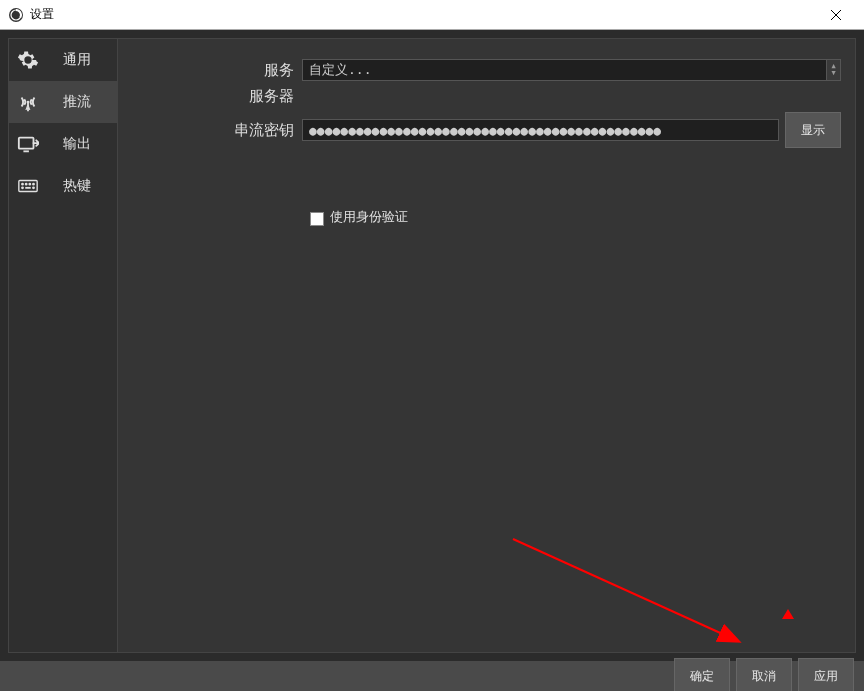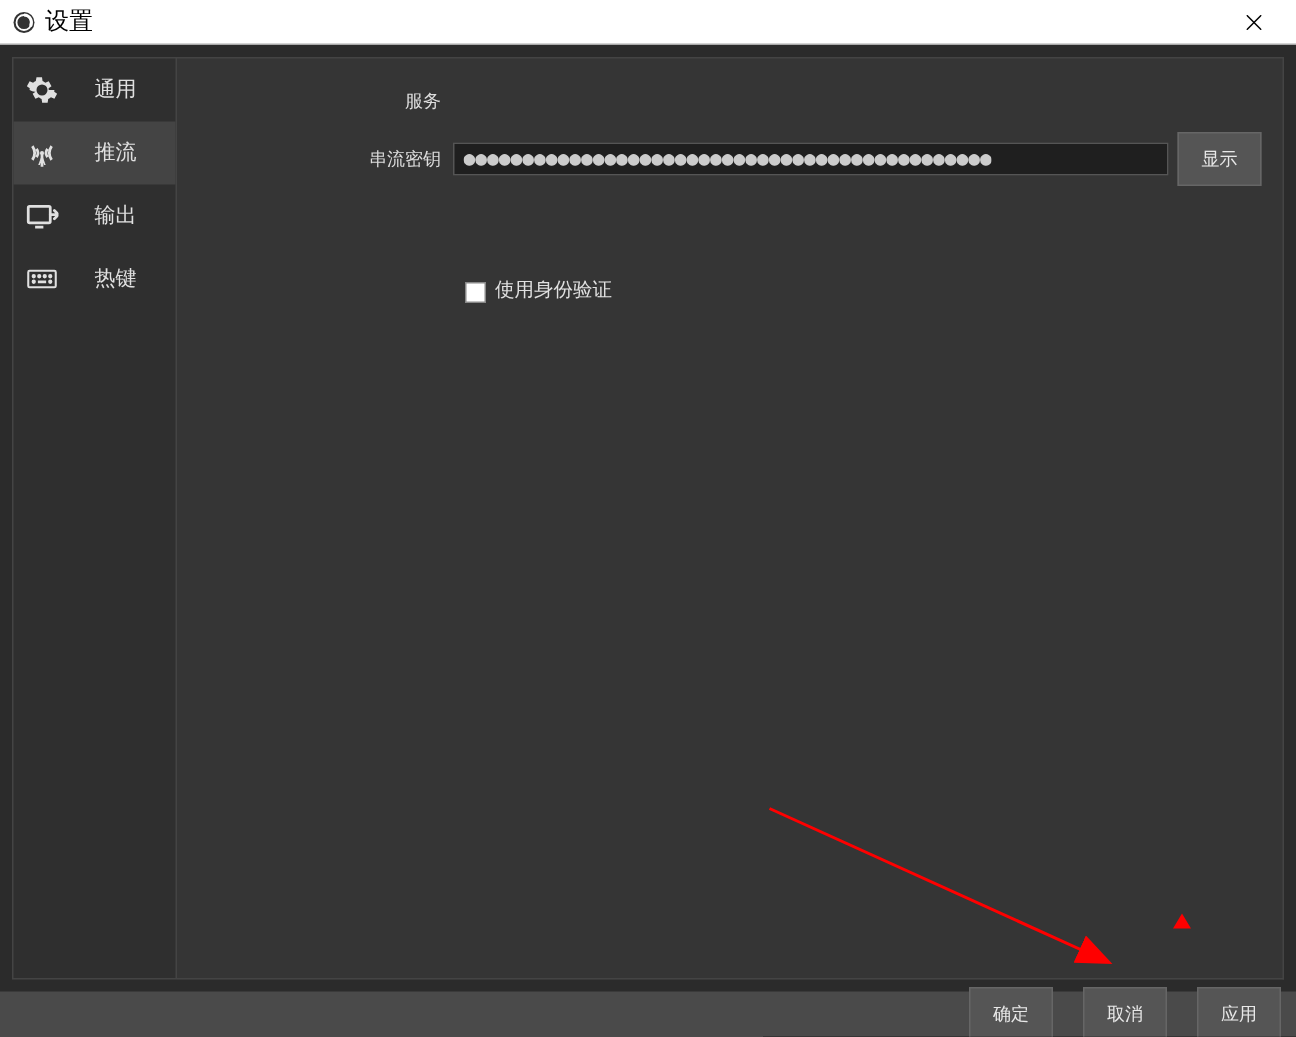--- a/index.html
+++ b/index.html
@@ -22,21 +22,21 @@
       border-bottom: 1px solid #aaa;
     }
     .titlebar-icon {
       width: 16px;
       height: 16px;
       margin-right: 6px;
       display: inline-flex;
       align-items: center;
       justify-content: center;
     }
-    .titlebar-title { flex: 1; font-size: 16px; }
+    .titlebar-title { flex: 1; font-size: 12px; }
     .titlebar-close {
       width: 40px;
       height: 100%;
       display: flex;
       align-items: center;
       justify-content: center;
       font-size: 14px;
       cursor: pointer;
     }
     .body-wrap {
@@ -86,21 +86,21 @@
     .form-row {
       display: flex;
       align-items: center;
       margin-bottom: 6px;
     }
     .row-label {
       width: 170px;
       text-align: right;
       padding-right: 8px;
       color: #ddd;
-      font-size: 12px;
+      font-size: 15px;
     }
     .row-input-wrap {
       flex: 1;
       display: flex;
       align-items: center;
       gap: 6px;
     }
     .select-box, .text-input, .pw-input {
       flex: 1;
       height: 22px;
@@ -161,21 +161,21 @@
       background: #fff;
       border: 1px solid #888;
     }
     .footer {
       height: 30px;
       background: #4a4a4a;
       display: flex;
       align-items: center;
       justify-content: flex-end;
       padding: 0 10px;
-      gap: 20px;
+      gap: 6px;
     }
     .annotation-arrow {
       position: absolute;
       pointer-events: none;
     }
   </style>
 </head>
 <body>
 
 <div class="titlebar">
@@ -248,23 +248,30 @@
       <span class="sidebar-label">热键</span>
     </div>
 
   </div>
 
   <div class="content">
     <div class="form-rows">
 
       <div class="form-row">
         <div class="row-label">服务</div>
+        <div class="row-input-wrap">
+          <div class="select-box">
+            <span>自定义...</span>
+            <span class="select-arrows">▲<br>▼</span>
+          </div>
+        </div>
       </div>
 
       <div class="form-row">
+        <div class="row-label">服务器</div>
       </div>
 
       <div class="form-row">
         <div class="row-label">串流密钥</div>
         <div class="row-input-wrap">
           <div class="pw-input">
             <span class="pw-dots">●●●●●●●●●●●●●●●●●●●●●●●●●●●●●●●●●●●●●●●●●●●●●</span>
           </div>
           <button class="show-btn">显示</button>
         </div>

